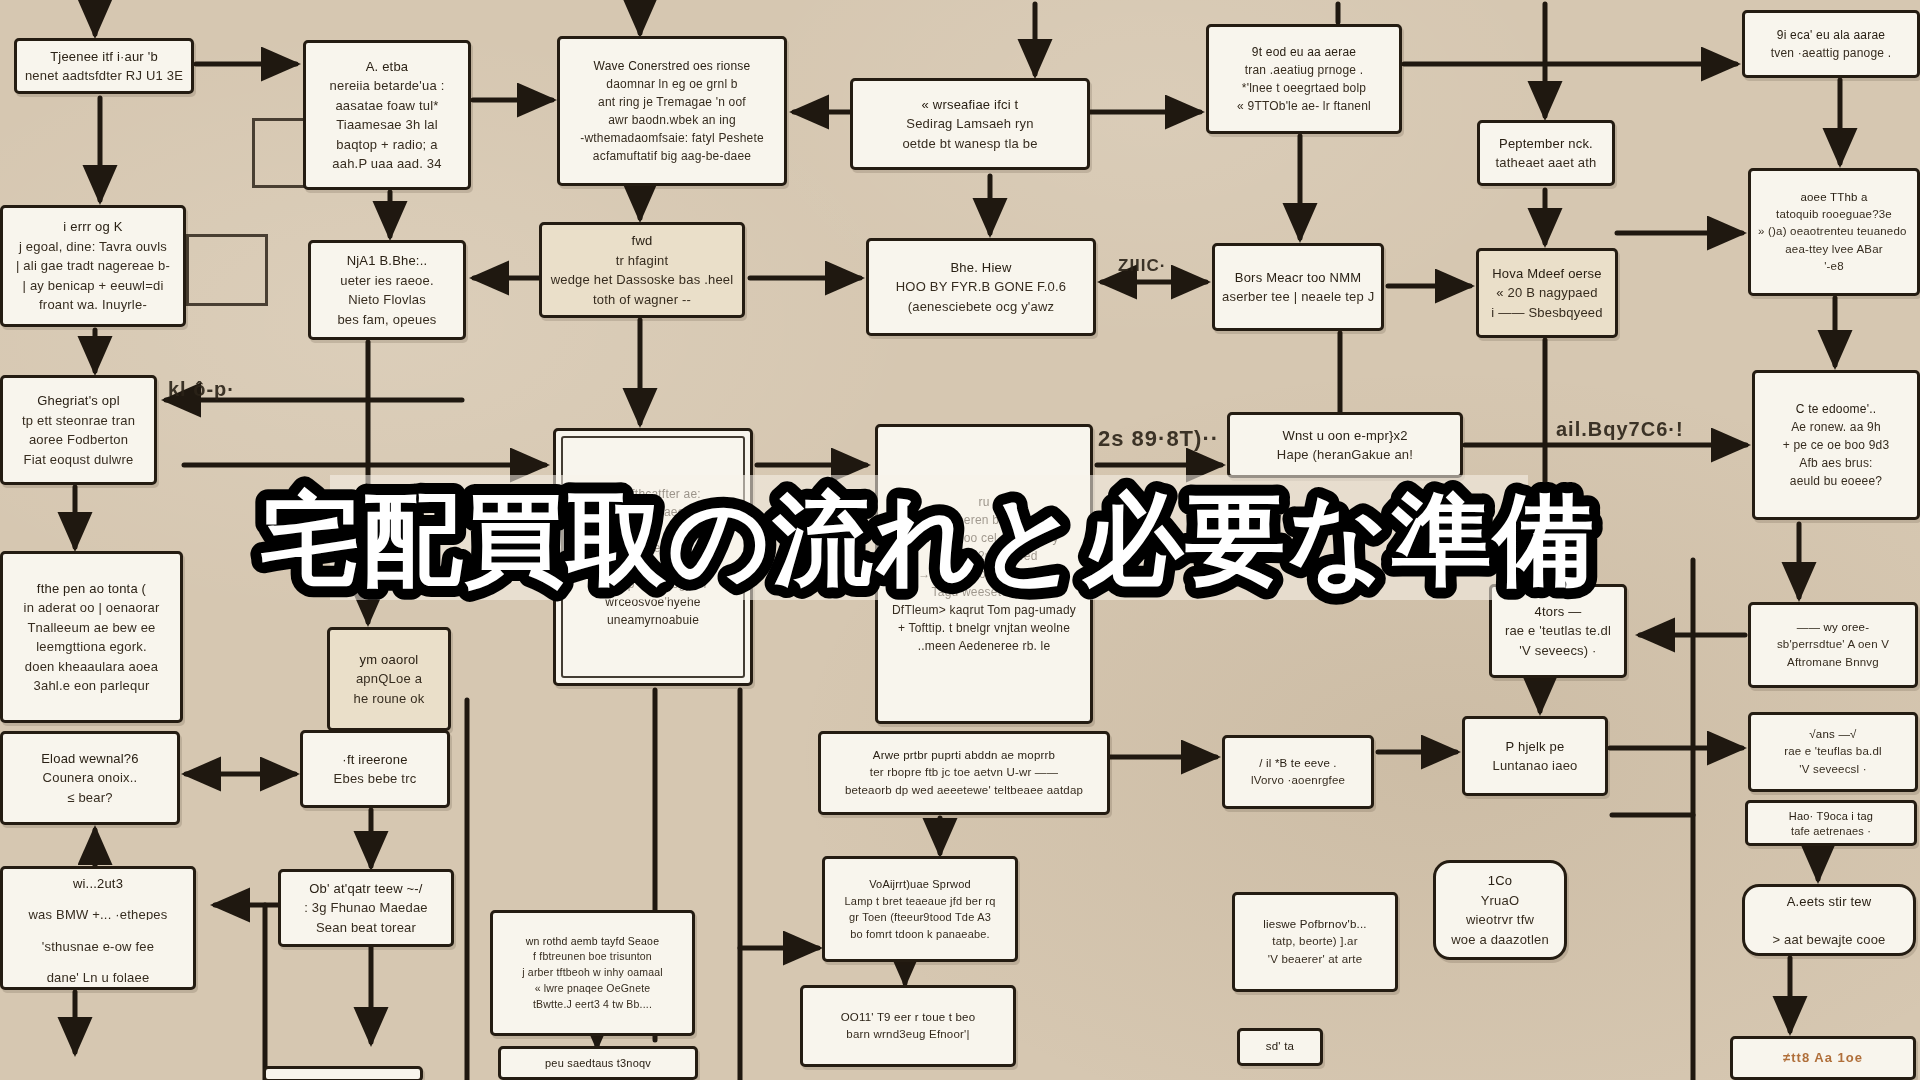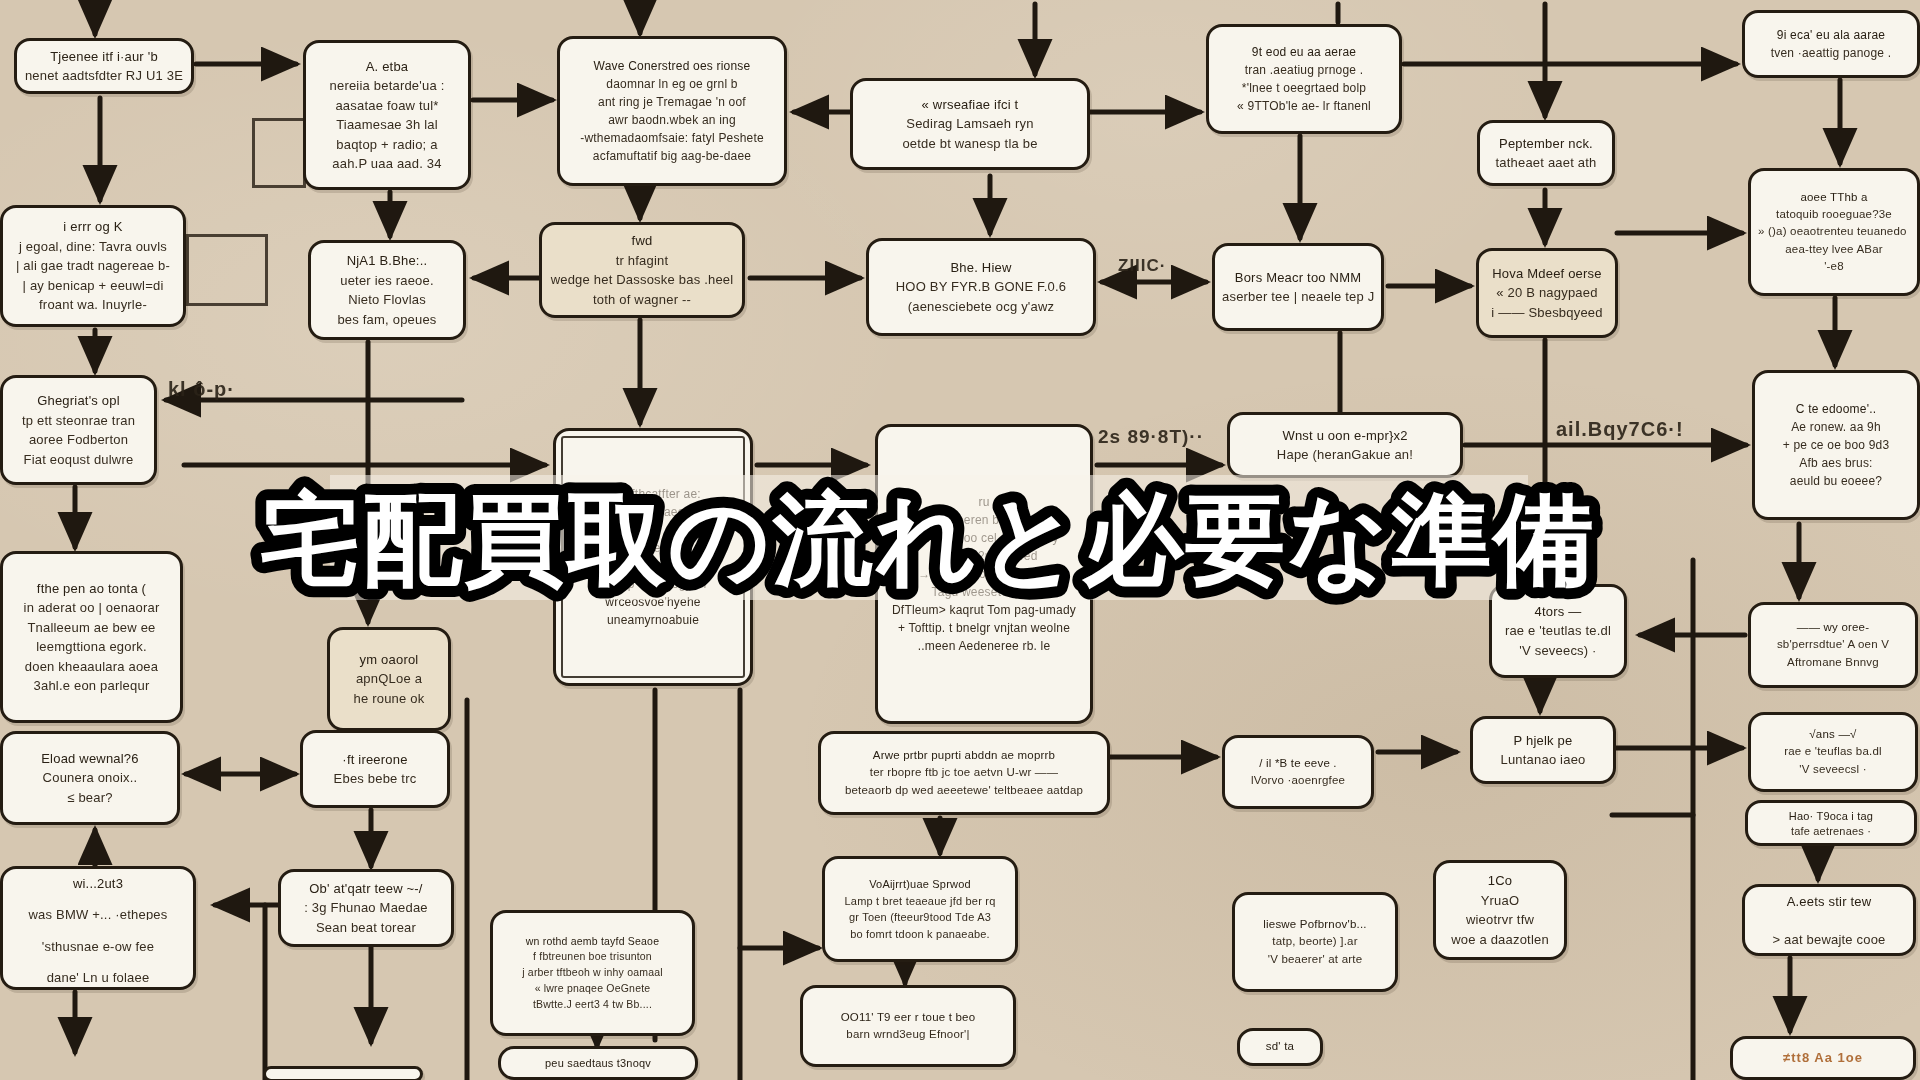--- a/index.html
+++ b/index.html
@@ -6,21 +6,21 @@
   body{font-family:"Liberation Sans","DejaVu Sans",sans-serif;}
   #stage{position:relative;width:1920px;height:1080px;overflow:hidden;
     background:
       radial-gradient(900px 500px at 20% 30%, rgba(255,250,240,.14), rgba(255,250,240,0) 60%),
       radial-gradient(1000px 600px at 75% 70%, rgba(120,95,60,.10), rgba(120,95,60,0) 65%),
       radial-gradient(700px 400px at 60% 10%, rgba(255,252,245,.10), rgba(255,252,245,0) 60%),
       var(--bg,#d6c7b1);}
   #arrow-layer{position:absolute;left:0;top:0;z-index:1;}
   .deco-rect{position:absolute;border:3px solid var(--border,#241c12);z-index:1;opacity:.8;}
   .flow-box{position:absolute;z-index:2;box-sizing:border-box;
-    background:var(--boxfill,#f8f5ed);border:3px solid var(--border,#241c12);border-radius:16px;
+    background:var(--boxfill,#f8f5ed);border:3px solid var(--border,#241c12);border-radius:5px;
     box-shadow:2px 3px 0 rgba(40,30,15,.14);
     display:flex;flex-direction:column;justify-content:center;align-items:center;
     text-align:center;padding:5px 7px;overflow:hidden;
     color:#362c1f;font-size:13px;line-height:1.5;letter-spacing:.2px;}
   .box-line{width:100%;white-space:nowrap;overflow:hidden;}
   .box-line:first-child{color:#2a2115;}
   .variant-cream{background:var(--cream,#eadfc9);}
   .variant-rounded{border-radius:17px;}
   .variant-nested::after{content:"";position:absolute;inset:5px;border:2px solid var(--border,#241c12);
     border-radius:3px;pointer-events:none;opacity:.85;}
@@ -277,21 +277,21 @@
         <div class="box-line">bo fomrt  tdoon k panaeabe.</div>
       </div>
       <div class="flow-box" style="left: 800px; top: 985px; width: 216px; height: 82px; font-size: 11.5px;">
         <div class="box-line">OO11' T9 eer r toue t beo</div>
         <div class="box-line">barn wrnd3eug  Efnoor'|</div>
       </div>
       <div class="flow-box" style="left: 1222px; top: 735px; width: 152px; height: 74px; font-size: 11.5px;">
         <div class="box-line">/ il  *B te eeve .</div>
         <div class="box-line">lVorvo  ·aoenrgfee</div>
       </div>
-      <div class="flow-box" style="left: 1462px; top: 716px; width: 146px; height: 68px; margin-left: 8px;">
+      <div class="flow-box" style="left: 1462px; top: 716px; width: 146px; height: 80px;">
         <div class="box-line">P hjelk pe</div>
         <div class="box-line">Luntanao iaeo</div>
       </div>
       <div class="flow-box" style="left: 1232px; top: 892px; width: 166px; height: 100px; font-size: 11.5px;">
         <div class="box-line">lieswe  Pofbrnov'b...</div>
         <div class="box-line">tatp, beorte) ].ar</div>
         <div class="box-line">'V beaerer' at arte</div>
       </div>
       <div class="flow-box variant-rounded" style="left: 1433px; top: 860px; width: 134px; height: 100px;">
         <div class="box-line">1Co</div>
@@ -331,21 +331,21 @@
       <div class="flow-box" style="left: 498px; top: 1046px; width: 200px; height: 34px; font-size: 11px;">
         <div class="box-line">peu saedtaus  t3noqv</div>
       </div>
       <div class="flow-box" style="left: 263px; top: 1066px; width: 160px; height: 14px; font-size: 10px;">
         <div class="box-line">· ·</div>
       </div>
     </div>
   <div id="labels">
       <div class="float-label" style="left: 168px; top: 378px; font-size: 20px;">kl ô-p·</div>
       <div class="float-label" style="left: 385px; top: 558px; font-size: 23px;">HE Dtavem</div>
-      <div class="float-label" style="left: 1098px; top: 426px; font-size: 19px; text-align: right;">2s 89·8T)··</div>
+      <div class="float-label" style="left: 1098px; top: 426px; font-size: 22px; text-align: right;">2s 89·8T)··</div>
       <div class="float-label" style="left: 1556px; top: 418px; font-size: 20px;">ail.Bqy7C6·!</div>
       <div class="float-label" style="left: 1118px; top: 256px; font-size: 17px;">ZIIIC·</div>
     </div>
 
   <div id="title-band"></div>
   <svg id="title-layer" width="1920" height="1080" viewBox="0 0 1920 1080">
     <text x="928" y="574" font-size="100" text-anchor="middle" letter-spacing="2" fill="#ffffff" stroke="#000000" stroke-width="22" stroke-linejoin="round" paint-order="stroke">宅配買取の流れと必要な準備</text>
   </svg>
 </div>
 

